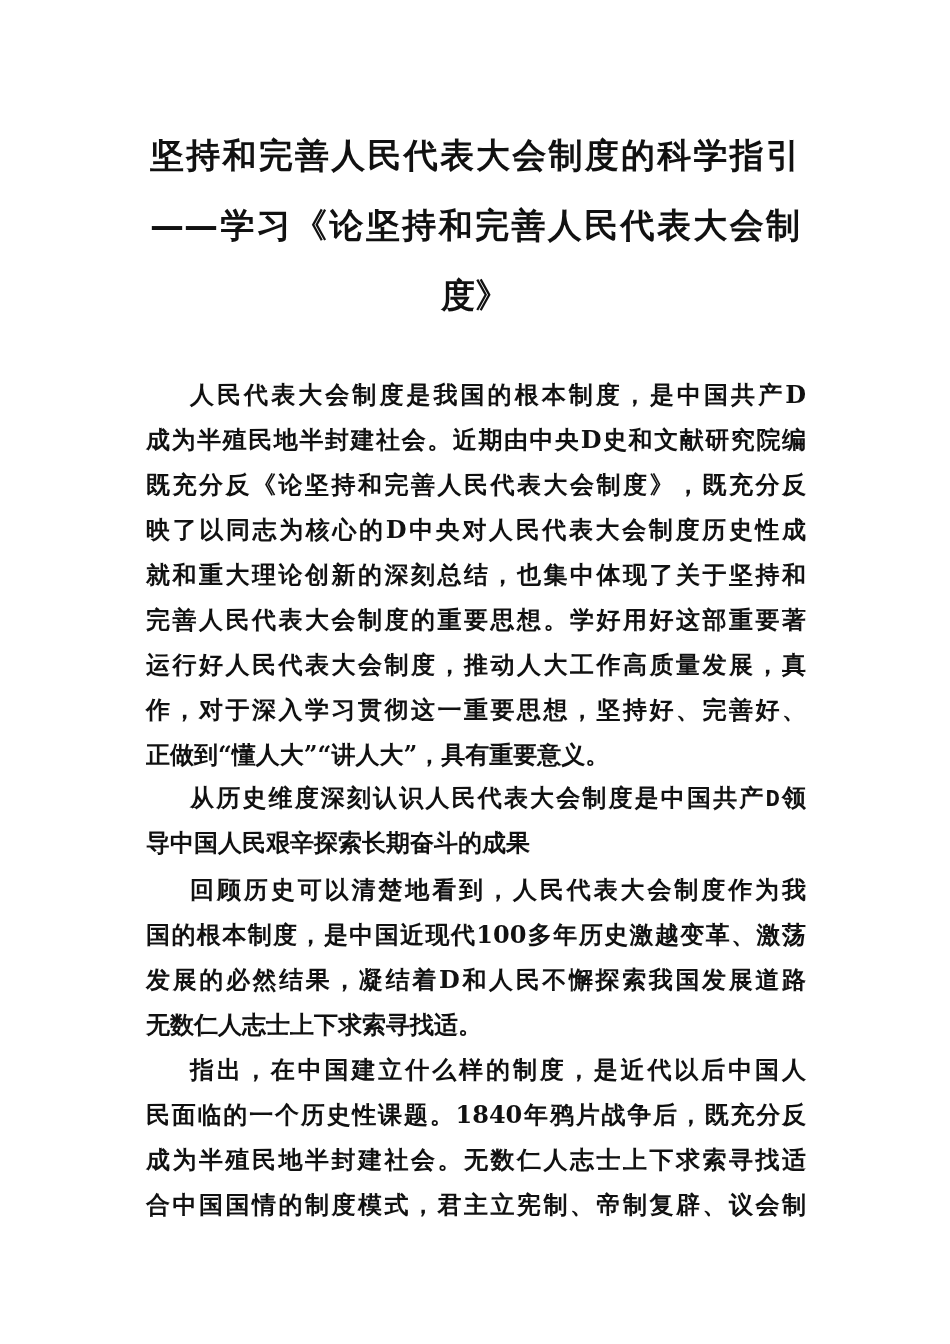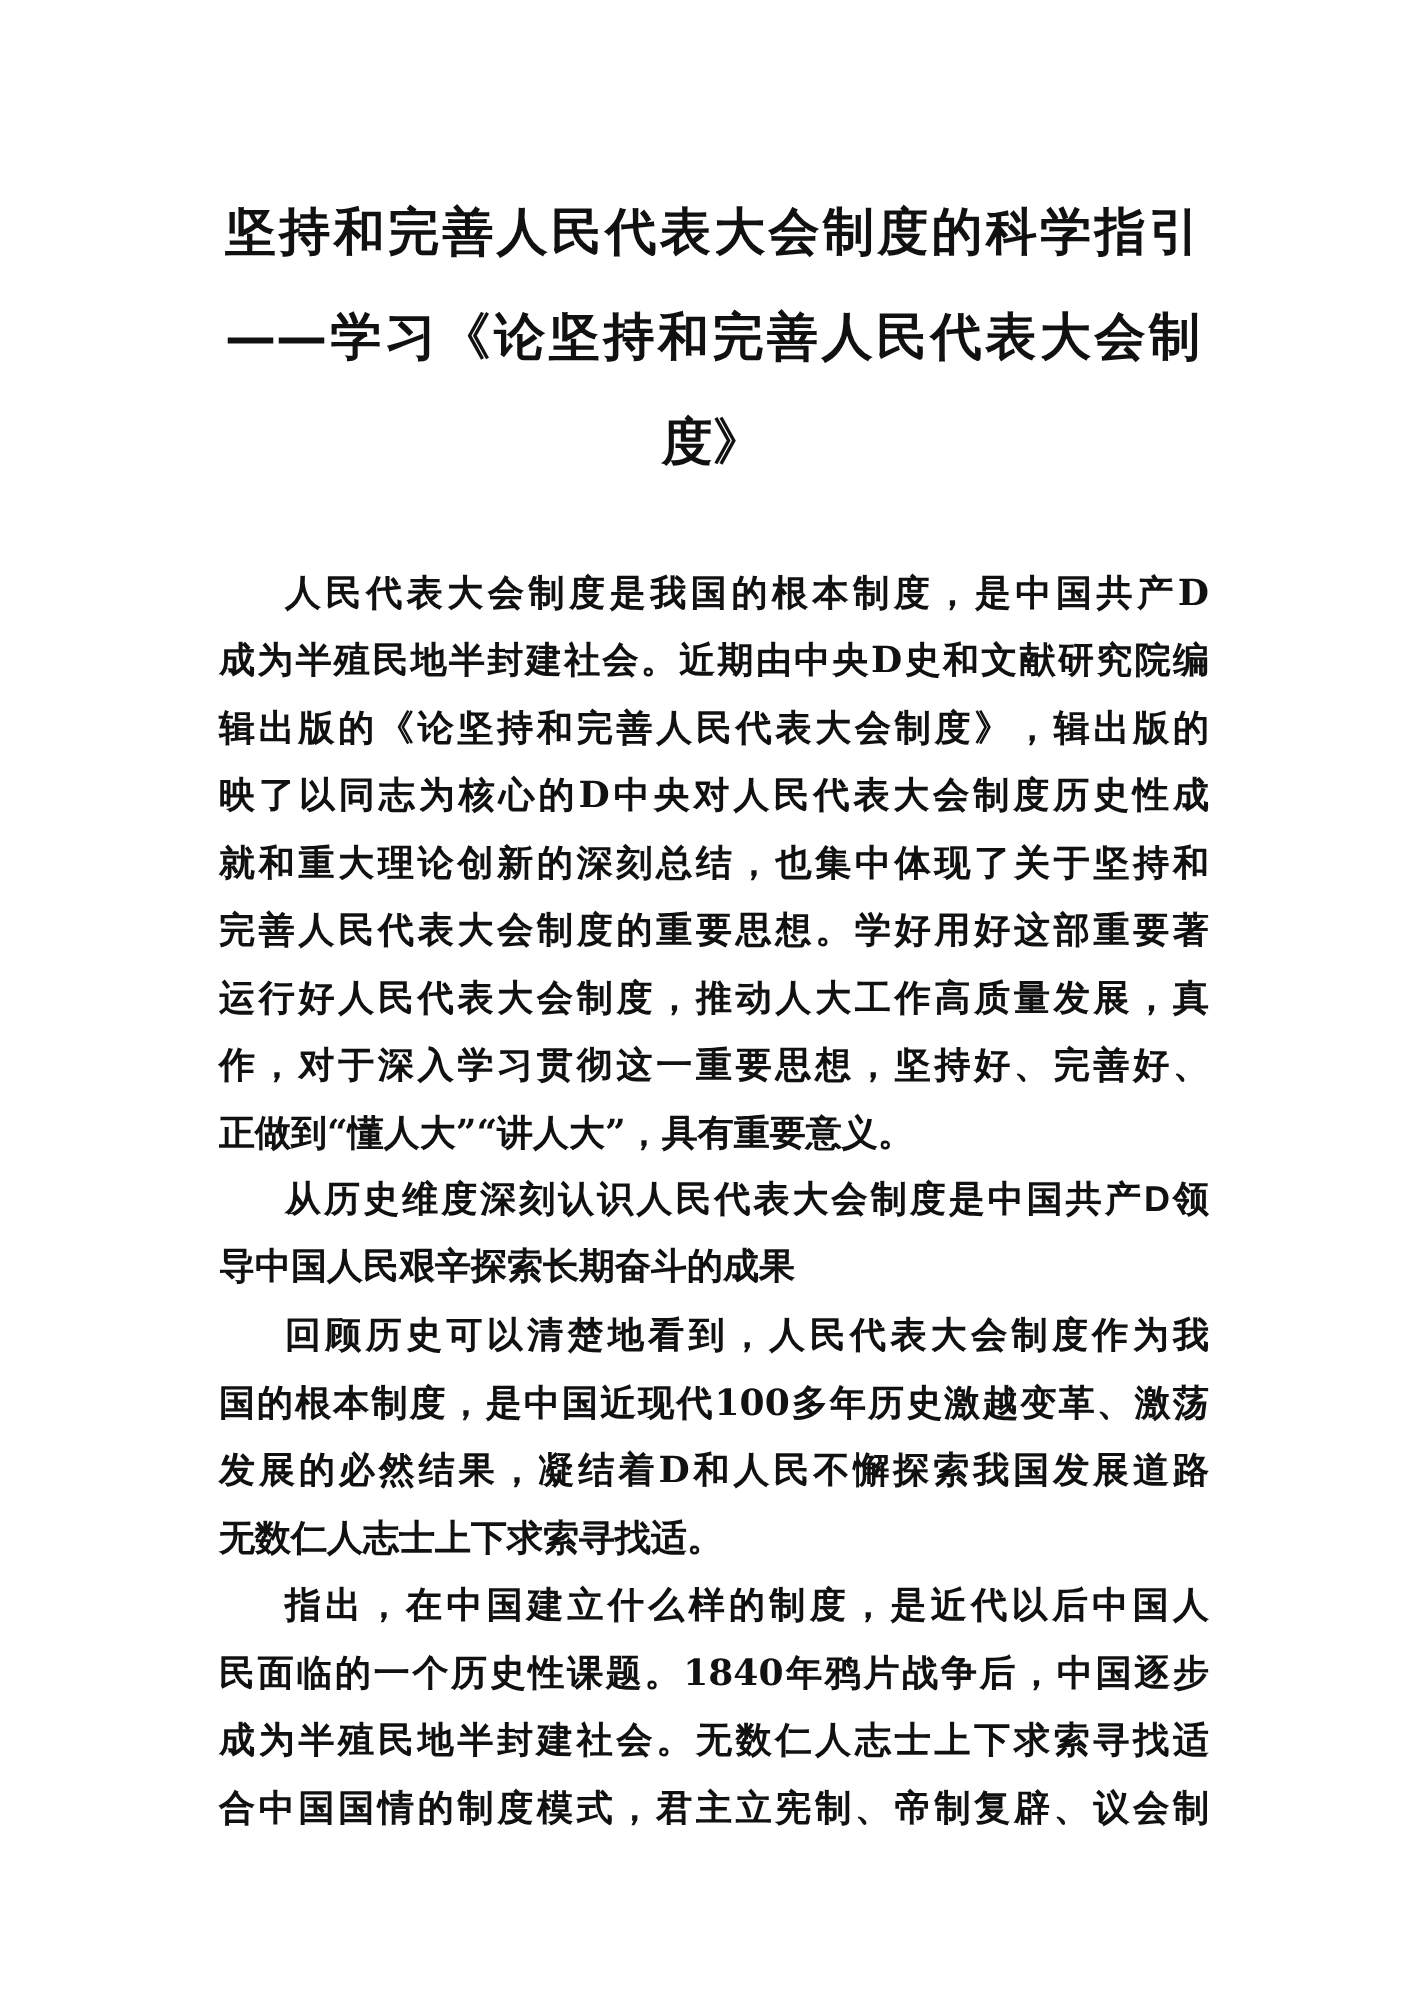--- a/index.html
+++ b/index.html
@@ -7,52 +7,52 @@
          font-family: "DejaVu Serif", "Liberation Serif", serif; color: #111; }
   .title { position: absolute; left: 150px; width: 650px; text-align: center;
            font-size: 34px; line-height: 70px; font-weight: bold; }
   .title-line { display: block; white-space: nowrap; }
   .title-line.justify { text-align: justify; text-align-last: justify; }
   .body { position: absolute; left: 146px; width: 660px; top: 372px; }
   .line { display: block; height: 45px; line-height: 45px; font-size: 24px;
           white-space: nowrap; text-align: justify; text-align-last: justify; font-weight: bold; }
   .line.last { text-align-last: left; }
   .line.indent { padding-left: 44px; }
-  .heading .line { font-family: Liberation Sans, sans-serif; font-weight: bold; font-size: 24px; }
+  .heading .line { font-family: Liberation Mono, monospace; font-weight: bold; font-size: 24px; }
 </style>
 </head>
 <body>
 
 <div class="title" style="top:120px;">
   <span class="title-line justify">坚持和完善人民代表大会制度的科学指引</span>
   <span class="title-line justify">——学习《论坚持和完善人民代表大会制</span>
   <span class="title-line">度》</span>
 </div>
 
 <div class="body">
   <div>
     <span class="line indent">人民代表大会制度是我国的根本制度，是中国共产D</span>
     <span class="line">成为半殖民地半封建社会。近期由中央D史和文献研究院编</span>
-    <span class="line">辑出版的《论坚持和完善人民代表大会制度》，辑出版的</span>
+    <span class="line">既充分反《论坚持和完善人民代表大会制度》，既充分反</span>
     <span class="line">映了以同志为核心的D中央对人民代表大会制度历史性成</span>
     <span class="line">就和重大理论创新的深刻总结，也集中体现了关于坚持和</span>
     <span class="line">完善人民代表大会制度的重要思想。学好用好这部重要著</span>
     <span class="line">运行好人民代表大会制度，推动人大工作高质量发展，真</span>
     <span class="line">作，对于深入学习贯彻这一重要思想，坚持好、完善好、</span>
     <span class="line last">正做到“懂人大”“讲人大”，具有重要意义。</span>
   </div>
   <div class="heading">
     <span class="line indent">从历史维度深刻认识人民代表大会制度是中国共产D领</span>
     <span class="line last">导中国人民艰辛探索长期奋斗的成果</span>
   </div>
   <div>
     <span class="line indent">回顾历史可以清楚地看到，人民代表大会制度作为我</span>
     <span class="line">国的根本制度，是中国近现代100多年历史激越变革、激荡</span>
     <span class="line">发展的必然结果，凝结着D和人民不懈探索我国发展道路</span>
     <span class="line last">无数仁人志士上下求索寻找适。</span>
   </div>
   <div>
     <span class="line indent">指出，在中国建立什么样的制度，是近代以后中国人</span>
-    <span class="line">民面临的一个历史性课题。1840年鸦片战争后，中国逐步</span>
+    <span class="line">民面临的一个历史性课题。1840年鸦片战争后，既充分反</span>
     <span class="line">成为半殖民地半封建社会。无数仁人志士上下求索寻找适</span>
     <span class="line">合中国国情的制度模式，君主立宪制、帝制复辟、议会制</span>
   </div>
 </div>
 
 </body></html>

